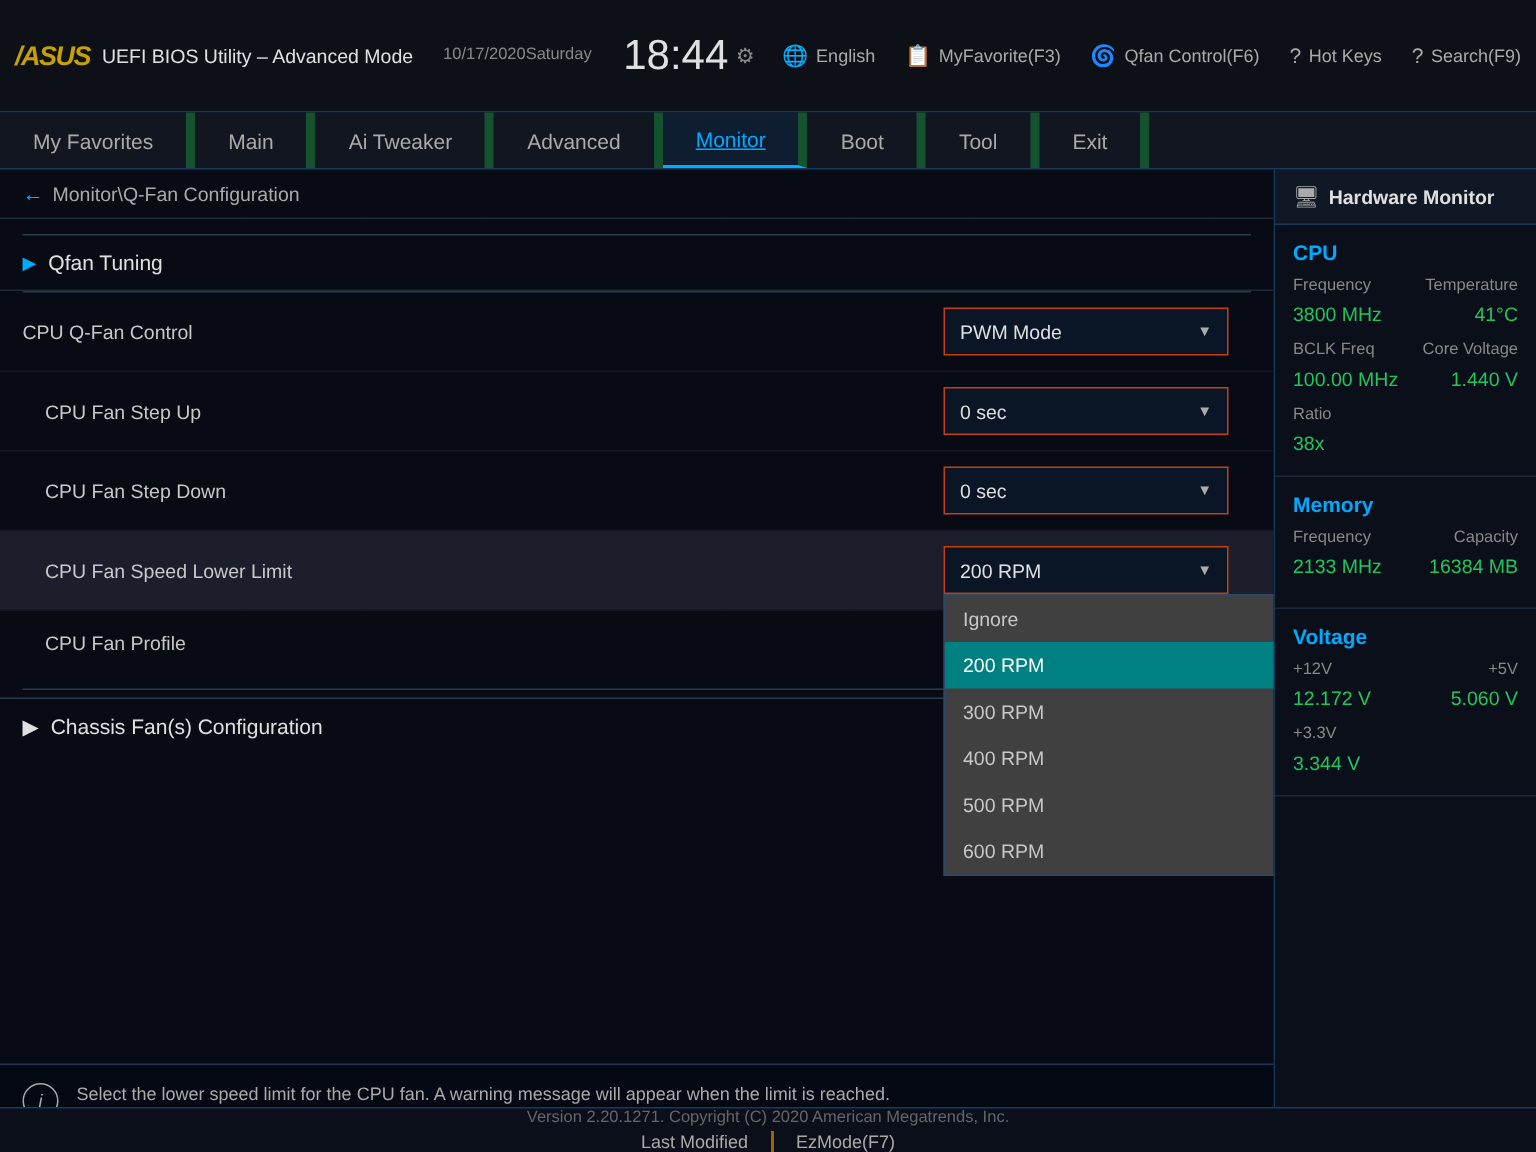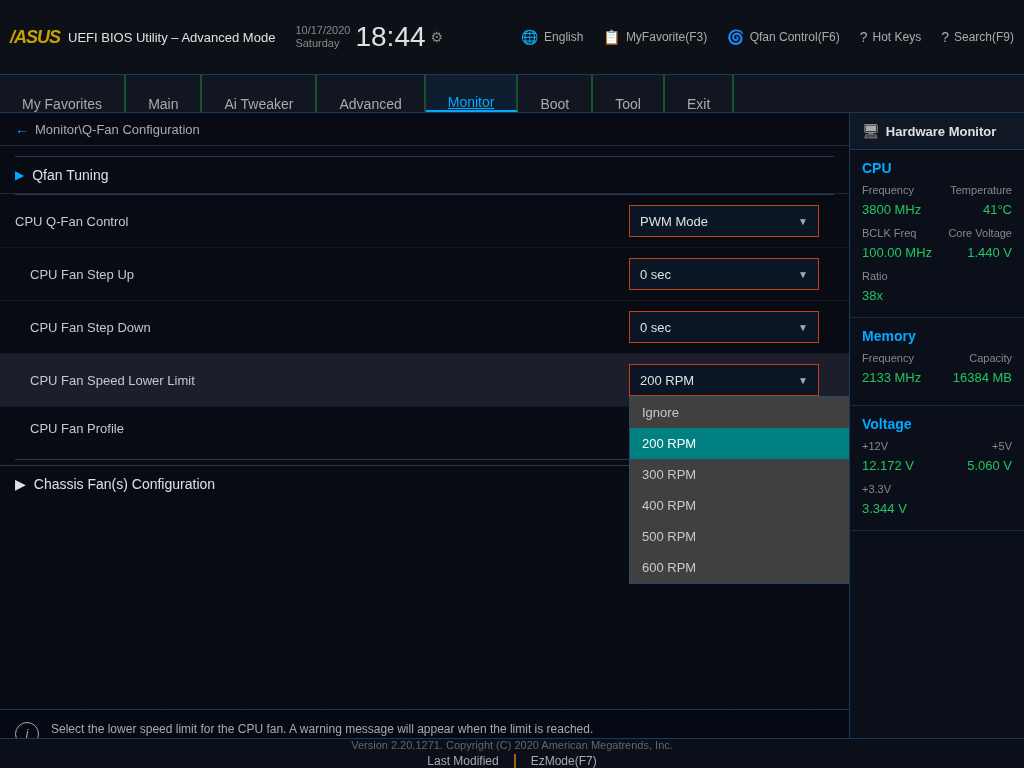--- a/index.html
+++ b/index.html
@@ -115,25 +115,25 @@
       display: flex;
       align-items: stretch;
       border-bottom: 1px solid #1a3a5c;
       position: relative;
       z-index: 10;
     }
 
     .nav-tab {
       padding: 0 22px;
       display: flex;
-      align-items: flex-end;
+      align-items: center;
       color: #aaa;
       font-size: 14px;
       cursor: pointer;
-      border-right: 2px solid #14532d;
+      border-right: 6px solid #14532d;
     }
 
     .nav-tab.active {
       color: #00aaff;
       border-bottom: 2px solid #00aaff;
       background: rgba(0,100,200,0.1);
       text-decoration: underline;
     }
 
     
@@ -423,21 +423,21 @@
 </head>
 <body>
 
 <div class="header">
   <div class="logo-area">
     <span class="asus-logo">/ASUS</span>
     <span class="bios-title">UEFI BIOS Utility – Advanced Mode</span>
   </div>
   <div class="header-center">
     <div class="datetime">
-      <div style="display:flex; flex-direction:column; margin-right:0;">
+      <div style="display:flex; flex-direction:row; margin-right:16px;">
         <span class="date-text">10/17/2020</span>
         <span class="date-text">Saturday</span>
       </div>
       <span class="time-text">18:44</span>
       <span class="settings-gear">⚙</span>
     </div>
   </div>
   <div class="header-nav">
     <div class="header-nav-item">
       <span class="icon">🌐</span>

